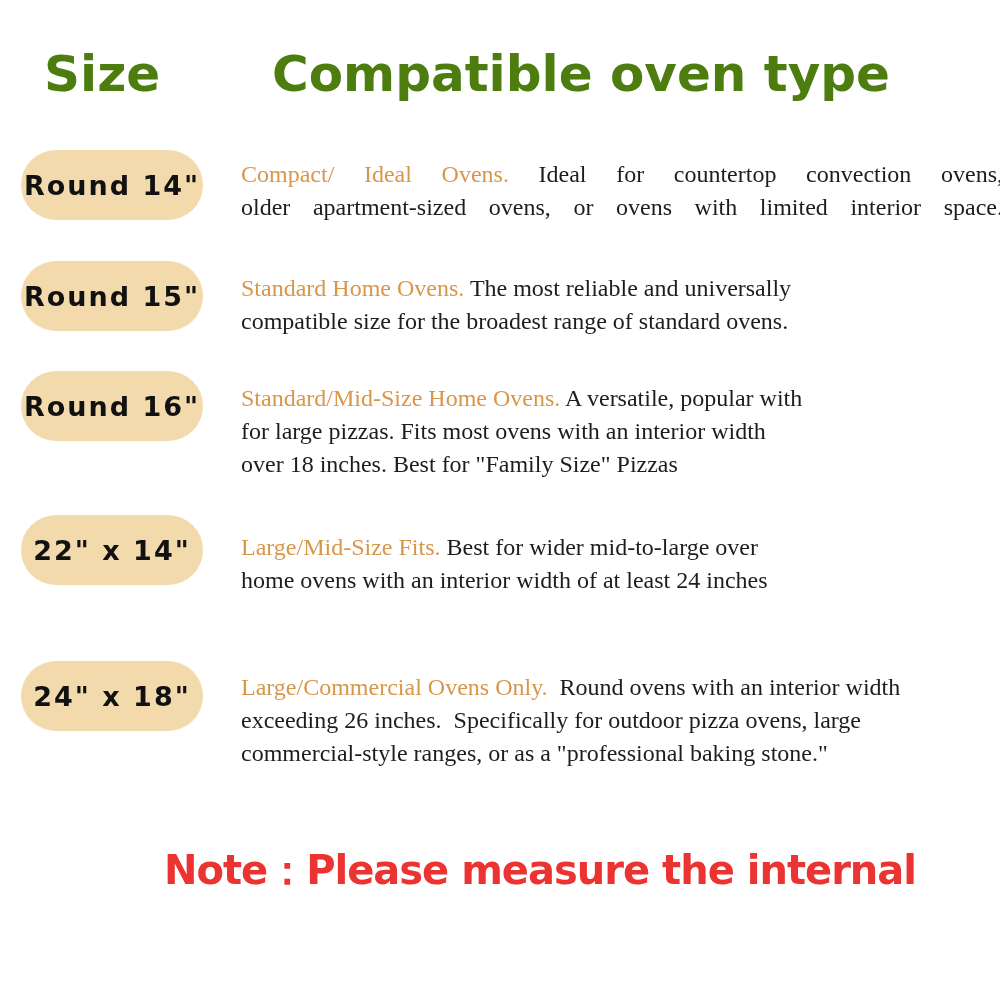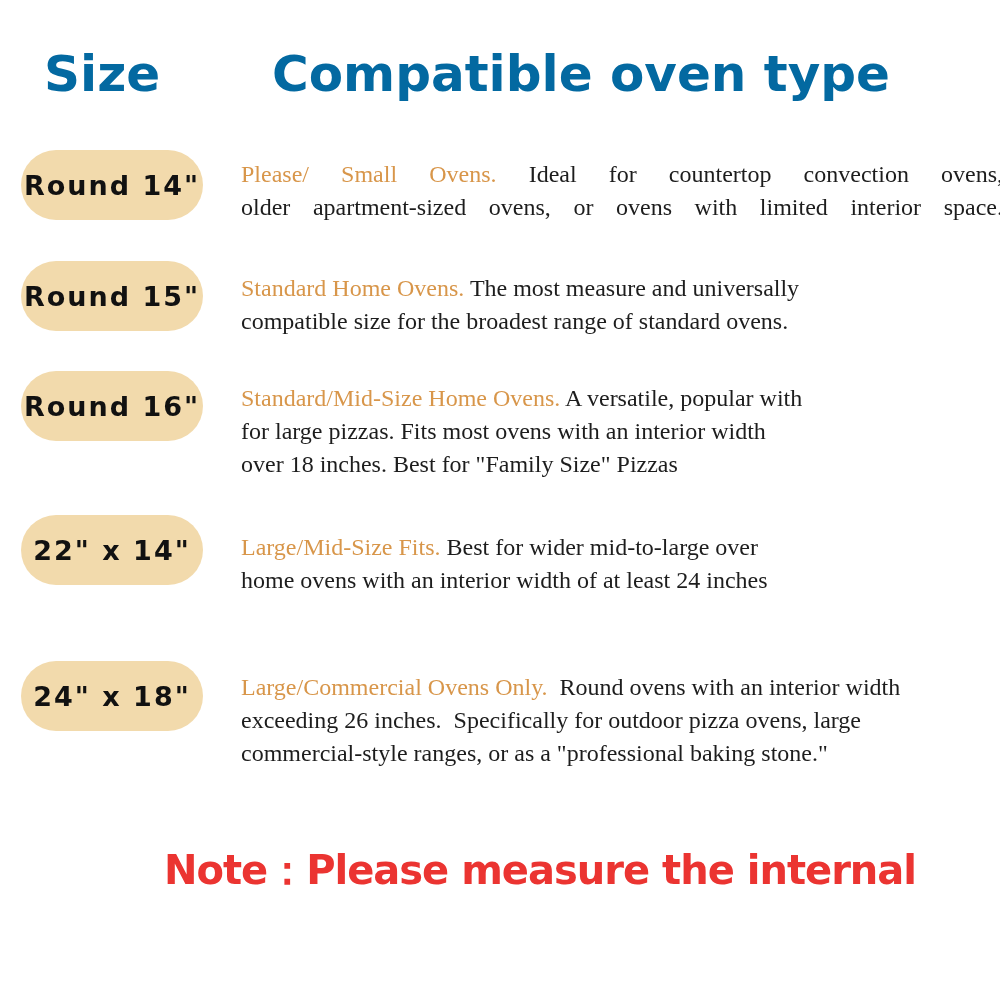--- a/index.html
+++ b/index.html
@@ -16,21 +16,21 @@
   }
   
   .hdr {
     position: absolute;
     top: 46px;
     margin: 0;
     font-family: "DejaVu Sans", sans-serif;
     font-weight: bold;
     font-size: 50px;
     line-height: 56px;
-    color: #0369a1;
+    color: #4d7c0f;
     white-space: nowrap;
   }
   .hdr-size { left: 44px; }
   .hdr-type { left: 272px; }
   
   .row { position: absolute; left: 0; width: 1000px; }
   .r1 { top: 150px; }
   .r2 { top: 261px; }
   .r3 { top: 371px; }
   .r4 { top: 515px; }
@@ -87,29 +87,29 @@
 <body>
 
 <div class="canvas">
 
   <h1 class="hdr hdr-size">Size</h1>
   <h1 class="hdr hdr-type">Compatible oven type</h1>
 
   <section class="row r1">
     <div class="pill">Round 14"</div>
     <div class="desc">
-      <div class="dline"><span class="lead">Please/ Small Ovens.</span> <span>Ideal for countertop convection ovens,</span></div>
+      <div class="dline"><span class="lead">Compact/ Ideal Ovens.</span> <span>Ideal for countertop convection ovens,</span></div>
       <div class="dline">older apartment-sized ovens, or ovens with limited interior space.</div>
     </div>
   </section>
 
   <section class="row r2">
     <div class="pill">Round 15"</div>
     <div class="desc">
-      <div class="dline"><span class="lead">Standard Home Ovens.</span> <span>The most measure and universally</span></div>
+      <div class="dline"><span class="lead">Standard Home Ovens.</span> <span>The most reliable and universally</span></div>
       <div class="dline">compatible size for the broadest range of standard ovens.</div>
     </div>
   </section>
 
   <section class="row r3">
     <div class="pill">Round 16"</div>
     <div class="desc">
       <div class="dline"><span class="lead">Standard/Mid-Size Home Ovens.</span> <span>A versatile, popular with</span></div>
       <div class="dline">for large pizzas. Fits most ovens with an interior width</div>
       <div class="dline">over 18 inches. Best for "Family Size" Pizzas</div>

